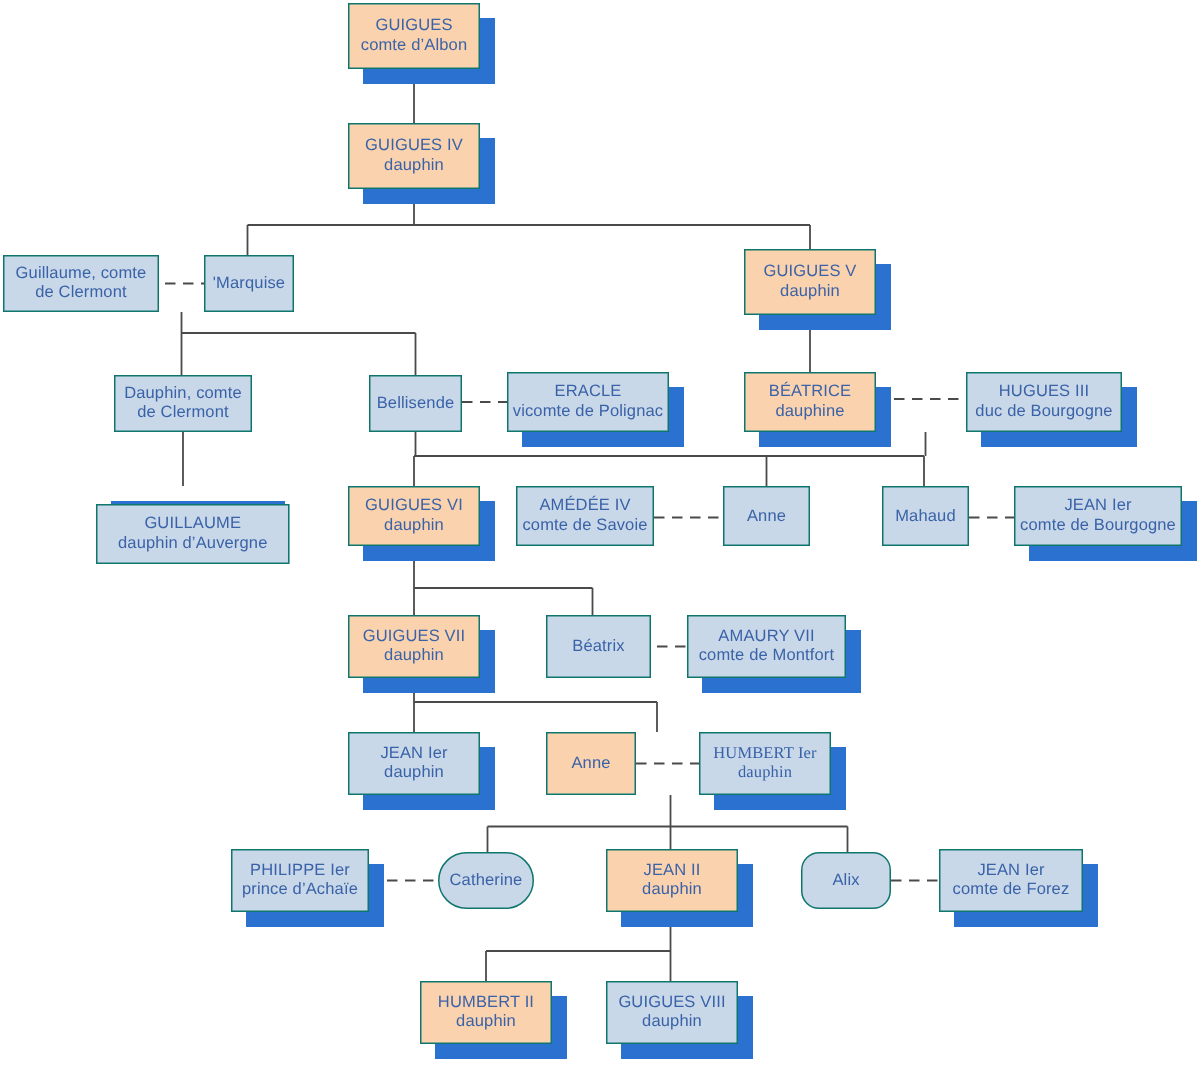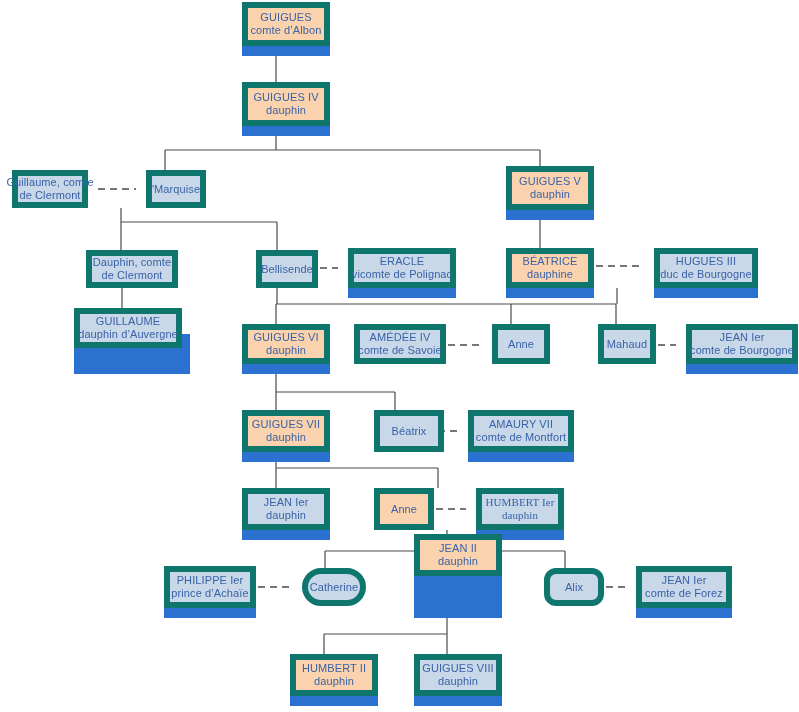--- a/index.html
+++ b/index.html
@@ -21,32 +21,31 @@
     position: absolute;
     left: 0;
     top: 0;
     width: 799px;
     height: 712px;
     pointer-events: none;
   }
   .node {
     position: absolute;
     box-sizing: border-box;
-    border: 6px solid #0f766e;
+    border: 1px solid #0f766e;
     display: flex;
     flex-direction: column;
     align-items: center;
     justify-content: center;
     text-align: center;
     color: #3a62a8;
     font-size: 11px;
     line-height: 13px;
     letter-spacing: 0.1px;
     z-index: 3;
-    margin-left: 10px;
   }
   .node .ln { display: block; white-space: nowrap; }
   .node.male   { background: #fad3ae; }
   .node.female { background: #c8d8e8; }
   .shadow {
     position: absolute;
     background: #2b72d0;
     z-index: 1;
   }
 </style>
@@ -118,21 +117,21 @@
     <div class="shadow" style="left: 290px; top: 664px; width: 88px; height: 42px;"></div>
     <div class="shadow" style="left: 414px; top: 664px; width: 88px; height: 42px;"></div>
     <div class="node male" style="left: 232px; top: 2px; width: 88px; height: 44px;">
       <span class="ln">GUIGUES</span>
       <span class="ln">comte d’Albon</span>
     </div>
     <div class="node male" style="left: 232px; top: 82px; width: 88px; height: 44px;">
       <span class="ln">GUIGUES IV</span>
       <span class="ln">dauphin</span>
     </div>
-    <div class="node female" style="left: 2px; top: 170px; width: 76px; height: 38px;">
+    <div class="node female" style="left: 2px; top: 170px; width: 104px; height: 38px;">
       <span class="ln">Guillaume, comte</span>
       <span class="ln">de Clermont</span>
     </div>
     <div class="node female" style="left: 136px; top: 170px; width: 60px; height: 38px;">
       <span class="ln">'Marquise</span>
     </div>
     <div class="node male" style="left: 496px; top: 166px; width: 88px; height: 44px;">
       <span class="ln">GUIGUES V</span>
       <span class="ln">dauphin</span>
     </div>
@@ -148,21 +147,21 @@
       <span class="ln">Bellisende</span>
     </div>
     <div class="node male" style="left: 496px; top: 248px; width: 88px; height: 40px;">
       <span class="ln">BÉATRICE</span>
       <span class="ln">dauphine</span>
     </div>
     <div class="node female" style="left: 644px; top: 248px; width: 104px; height: 40px;">
       <span class="ln">HUGUES III</span>
       <span class="ln">duc de Bourgogne</span>
     </div>
-    <div class="node female" style="left: 64px; top: 308px; width: 108px; height: 40px;">
+    <div class="node female" style="left: 64px; top: 336px; width: 129px; height: 40px;">
       <span class="ln">GUILLAUME</span>
       <span class="ln">dauphin d’Auvergne</span>
     </div>
     <div class="node male" style="left: 232px; top: 324px; width: 88px; height: 40px;">
       <span class="ln">GUIGUES VI</span>
       <span class="ln">dauphin</span>
     </div>
     <div class="node female" style="left: 344px; top: 324px; width: 92px; height: 40px;">
       <span class="ln">AMÉDÉE IV</span>
       <span class="ln">comte de Savoie</span>
@@ -199,21 +198,21 @@
       <span class="ln">HUMBERT Ier</span>
       <span class="ln">dauphin</span>
     </div>
     <div class="node female" style="left: 154px; top: 566px; width: 92px; height: 42px;">
       <span class="ln">PHILIPPE Ier</span>
       <span class="ln">prince d’Achaïe</span>
     </div>
     <div class="node female" style="left: 292px; top: 568px; width: 64px; height: 38px; border-radius: 19px;">
       <span class="ln">Catherine</span>
     </div>
-    <div class="node male" style="left: 404px; top: 534px; width: 88px; height: 42px;">
+    <div class="node male" style="left: 404px; top: 566px; width: 88px; height: 42px;">
       <span class="ln">JEAN II</span>
       <span class="ln">dauphin</span>
     </div>
     <div class="node female" style="left: 534px; top: 568px; width: 60px; height: 38px; border-radius: 12px;">
       <span class="ln">Alix</span>
     </div>
     <div class="node female" style="left: 626px; top: 566px; width: 96px; height: 42px;">
       <span class="ln">JEAN Ier</span>
       <span class="ln">comte de Forez</span>
     </div>

